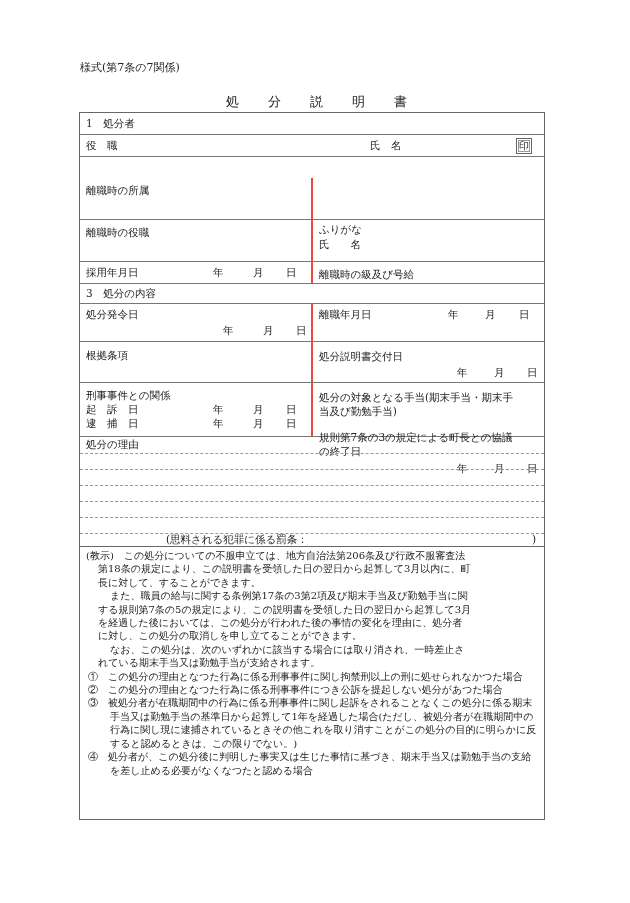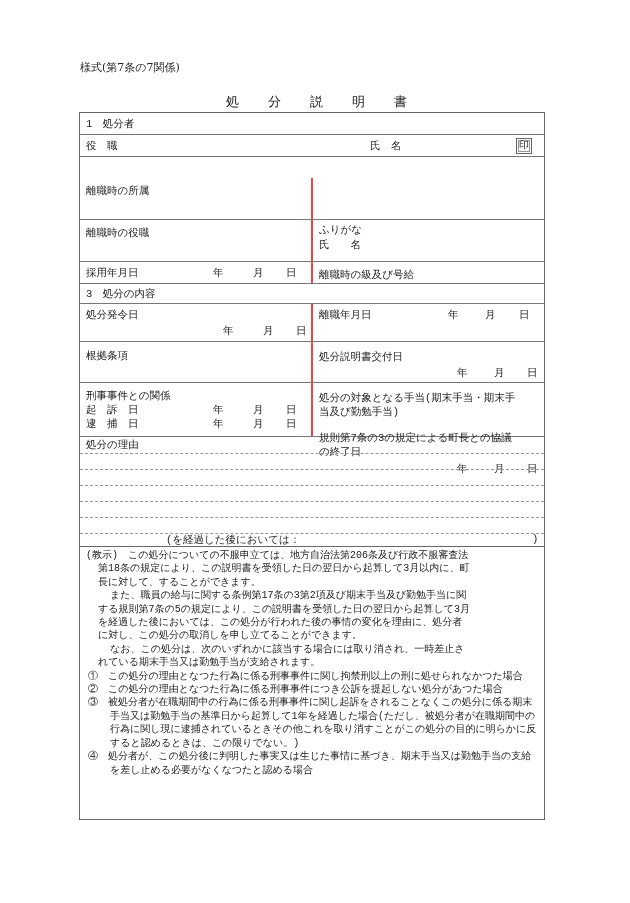--- a/index.html
+++ b/index.html
@@ -7,21 +7,21 @@
     width: 630px; height: 903px; position: relative; overflow: hidden;
     font-family: "DejaVu Serif", "Liberation Serif", serif;
     color: #222;
     font-size: 10.5px;
   }
   .form-label { position: absolute; left: 80px; top: 60px; font-size: 11px; }
   .doc-title { position: absolute; left: 226px; top: 93px; font-size: 13px; letter-spacing: 0; }
   .doc-title span { display: inline-block; width: 42px; }
   .sheet {
     position: absolute; left: 79px; top: 112px; width: 466px; height: 708px;
-    border: 1px solid #666; box-sizing: border-box; font-family: Liberation Mono, monospace;
+    border: 1px solid #666; box-sizing: border-box;
   }
   .row { position: absolute; left: 0; right: 0; border-bottom: 1px solid #777; box-sizing: border-box; }
   .cell { position: absolute; top: 0; bottom: 0; box-sizing: border-box; }
   .cell.left { left: 0; width: 233px; border-right: 2px solid #ef4444; }
   .cell.right { left: 233px; right: 0; margin-top: 42px; }
   .txt { position: absolute; white-space: nowrap; }
   .dash { position: absolute; left: 0; right: 0; border-top: 1px dashed #999; }
   .ymd { position: absolute; white-space: nowrap; }
   .ymd span { position: absolute; }
   .seal {
@@ -155,21 +155,21 @@
   </div>
 
   <div class="row" style="top:324px;height:110px;border-bottom:1px solid #666;">
     <div class="txt" style="left:6px;top:1px;">処分の理由</div>
     <div class="dash" style="top:16px;"></div>
     <div class="dash" style="top:32px;"></div>
     <div class="dash" style="top:48px;"></div>
     <div class="dash" style="top:64px;"></div>
     <div class="dash" style="top:80px;"></div>
     <div class="dash" style="top:96px;"></div>
-    <div class="txt" style="left:86px;top:96px;">(を経過した後においては：</div>
+    <div class="txt" style="left:86px;top:96px;">(思料される犯罪に係る罰条：</div>
     <div class="txt" style="left:452px;top:96px;">)</div>
   </div>
 
   <div class="notice">
     <p>(教示)　この処分についての不服申立ては、地方自治法第206条及び行政不服審査法</p>
     <p class="ind1">第18条の規定により、この説明書を受領した日の翌日から起算して3月以内に、町</p>
     <p class="ind1">長に対して、することができます。</p>
     <p class="ind1 indh">また、職員の給与に関する条例第17条の3第2項及び期末手当及び勤勉手当に関</p>
     <p class="ind1">する規則第7条の5の規定により、この説明書を受領した日の翌日から起算して3月</p>
     <p class="ind1">を経過した後においては、この処分が行われた後の事情の変化を理由に、処分者</p>

